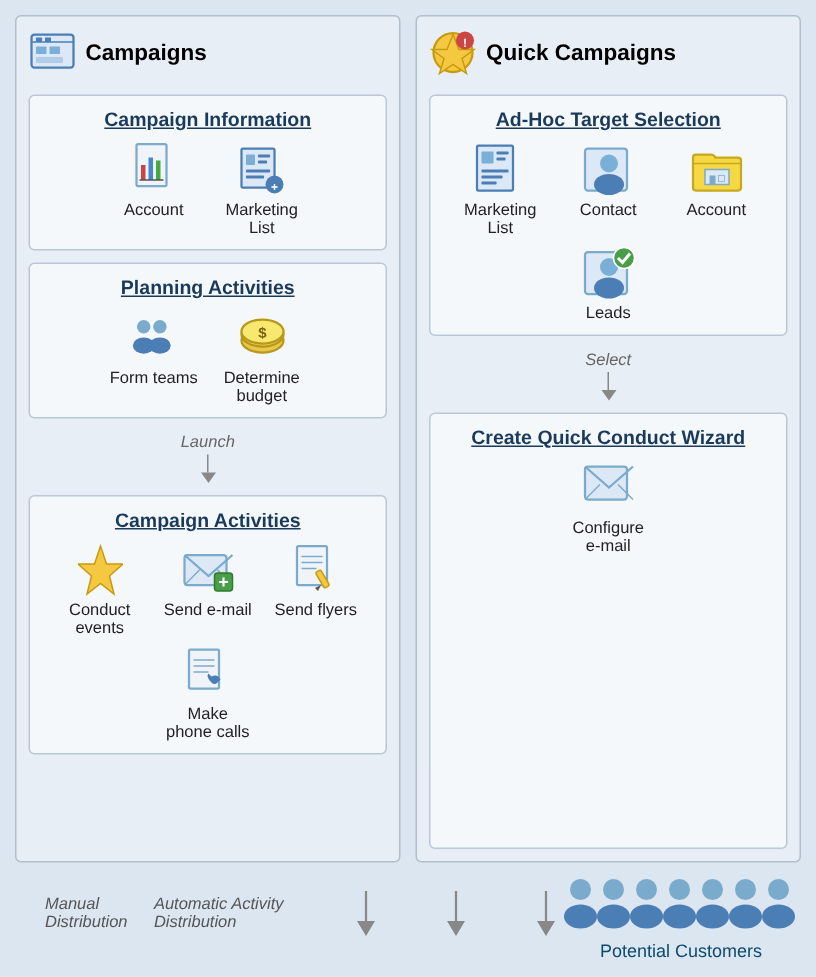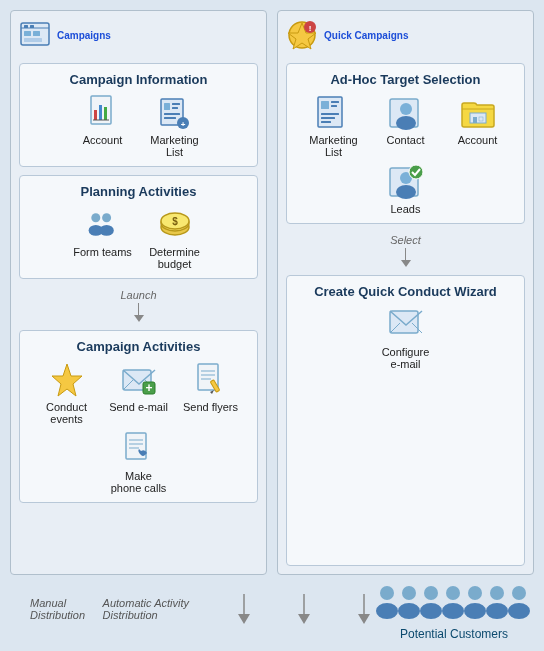--- a/index.html
+++ b/index.html
@@ -35,36 +35,37 @@
       flex-direction: column;
       gap: 8px;
     }
     .column-header {
       display: flex;
       align-items: center;
       gap: 6px;
       padding-bottom: 4px;
     }
     .column-title {
-      font-size: 10px;
+      font-size: 15px;
       font-weight: 600;
-      color: #1d4ed8;
+      color: #000000;
     }
     .box {
       background: #f5f8fb;
       border: 1px solid #b8c8d8;
       border-radius: 4px;
       padding: 8px;
     }
     .box-title {
       font-size: 13px;
       font-weight: 600;
       color: #1a3a5c;
       text-align: center;
       margin-bottom: 8px;
+      text-decoration: underline;
     }
     .icon-grid {
       display: flex;
       flex-wrap: wrap;
       justify-content: center;
       gap: 6px 12px;
     }
     .icon-item {
       display: flex;
       flex-direction: column;

